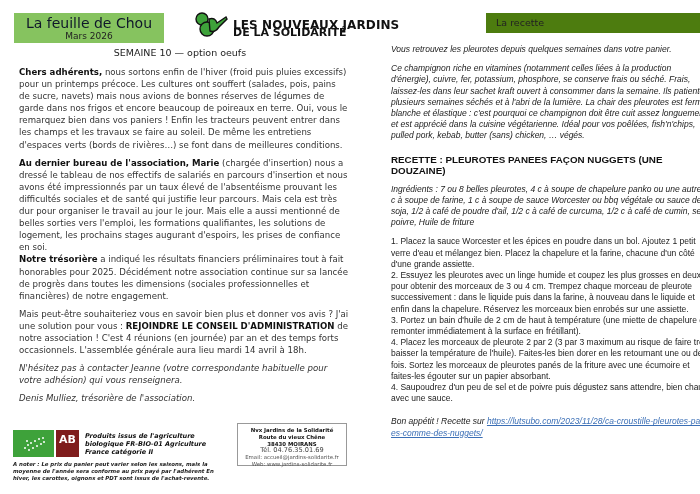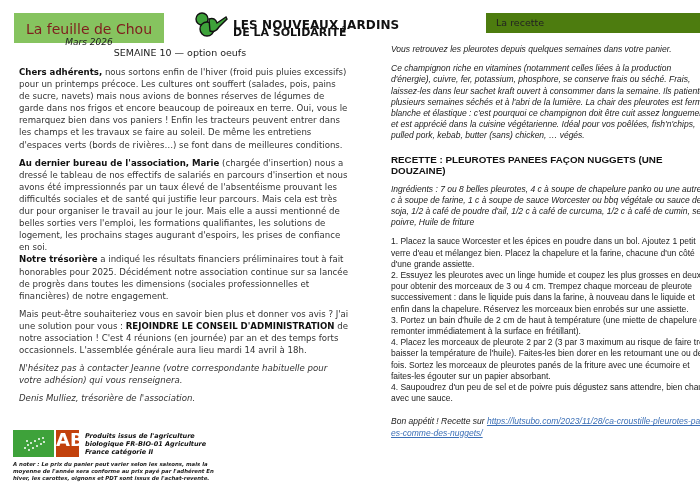--- a/index.html
+++ b/index.html
@@ -1,36 +1,36 @@
 <!DOCTYPE html>
 <html><head>
 <meta charset="utf-8">
 <style>
   html, body { margin:0; padding:0; background:#fff; }
   body { width:700px; height:494px; position:relative; overflow:hidden; font-family:"DejaVu Sans", sans-serif; color:#222; }
   .col-left { position:absolute; left:0; top:0; width:360px; height:494px; }
   .col-right { position:absolute; left:360px; top:0; width:340px; height:494px; }
 
   .title-box { position:absolute; left:14px; top:13px; width:150px; height:30px; background:#86c35f; text-align:center; }
-  .title-main { font-size:14px; line-height:16px; padding-top:8px; color:#7f1d1d; }
-  .title-sub { font-size:9px; font-style:italic; line-height:10px; color:#222; }
+  .title-main { font-size:14px; line-height:16px; padding-top:2px; color:#0f172a; }
+  .title-sub { font-size:9px; line-height:10px; color:#222; }
 
   .logo { position:absolute; left:193px; top:9px; width:165px; height:30px; }
   .logo-text1 { position:absolute; left:40px; top:9px; font-size:12px; font-weight:bold; color:#111; letter-spacing:0.1px; white-space:nowrap; }
   .logo-text2 { position:absolute; left:40px; top:17px; font-size:11px; font-weight:bold; color:#111; white-space:nowrap; }
 
   .semaine { position:absolute; left:0; width:360px; top:47px; text-align:center; font-size:9.5px; color:#222; }
 
   .text-left { position:absolute; left:19px; top:66px; width:330px; font-size:8.6px; line-height:12.1px; color:#333; }
   .text-left p { margin:0 0 6px 0; }
   .text-left b { color:#111; }
 
   .bio { position:absolute; left:13px; top:430px; }
   .bio-logo-eu { position:absolute; left:0; top:0; width:41px; height:27px; background:#3ea23a; }
-  .bio-logo-ab { position:absolute; left:43px; top:0; width:23px; height:27px; background:#c2410c; color:#fff; font-weight:bold; font-size:18px; text-align:center; line-height:20px; }
+  .bio-logo-ab { position:absolute; left:43px; top:0; width:23px; height:27px; background:#7f1d1d; color:#fff; font-weight:bold; font-size:11px; text-align:center; line-height:20px; }
   .bio-text { position:absolute; left:72px; top:2px; font-size:6.5px; font-weight:bold; line-height:8px; color:#111; width:140px;font-style:italic; }
   .note { position:absolute; left:13px; top:461px; font-size:5.4px; font-style:italic; font-weight:bold; line-height:7px; color:#222; width:215px; }
 
   .contact { position:absolute; left:237px; top:423px; width:110px; height:43px; border:1px solid #999; text-align:center; font-size:5.4px; line-height:6.8px; padding-top:3px; box-sizing:border-box; }
   .contact .b { font-weight:bold; color:#111; }
   .contact .n { color:#555; }
   .contact .tel { font-size:6.6px; color:#444; }
 
   .recette-box { position:absolute; left:126px; top:13px; width:214px; height:20px; background:#4d7c0f; }
   .recette-label { position:absolute; left:10px; top:4px; font-size:9.5px; color:#222; }
@@ -90,20 +90,28 @@
             <circle cx="31" cy="12" r="1"></circle>
             <circle cx="14" cy="11" r="1"></circle>
         </g>
       </svg>
     </div>
     <div class="bio-logo-ab">AB</div>
     <div class="bio-text">Produits issus de l'agriculture biologique FR-BIO-01 Agriculture France catégorie II</div>
   </div>
   <div class="note">A noter : Le prix du panier peut varier selon les saisons, mais la moyenne de l'année sera conforme au prix payé par l'adhérent En hiver, les carottes, oignons et PDT sont issus de l'achat-revente.</div>
 
+  <div class="contact">
+    <div class="b">Nvx Jardins de la Solidarité</div>
+    <div class="b">Route du vieux Chêne</div>
+    <div class="b">38430 MOIRANS</div>
+    <div class="tel">Tél. 04.76.35.01.69</div>
+    <div class="n">Email: accueil@jardins-solidarite.fr</div>
+    <div class="n">Web: www.jardins-solidarite.fr</div>
+  </div>
 </div>
 
 <div class="col-right">
   <div class="recette-box">
     <div class="recette-label">La recette</div>
   </div>
 
   <div class="text-right">
     <p><i>Vous retrouvez les pleurotes depuis quelques semaines dans votre panier.</i></p>
     <p><i>Ce champignon riche en vitamines (notamment celles liées à la production d'énergie), cuivre, fer, potassium, phosphore, se conserve frais ou séché. Frais, laissez-les dans leur sachet kraft ouvert à consommer dans la semaine. Ils patientent plusieurs semaines séchés et à l'abri de la lumière. La chair des pleurotes est ferme, blanche et élastique : c'est pourquoi ce champignon doit être cuit assez longuement et est apprécié dans la cuisine végétarienne. Idéal pour vos poêlées, fish'n'chips, pulled pork, kebab, butter (sans) chicken, … végés.</i></p>

